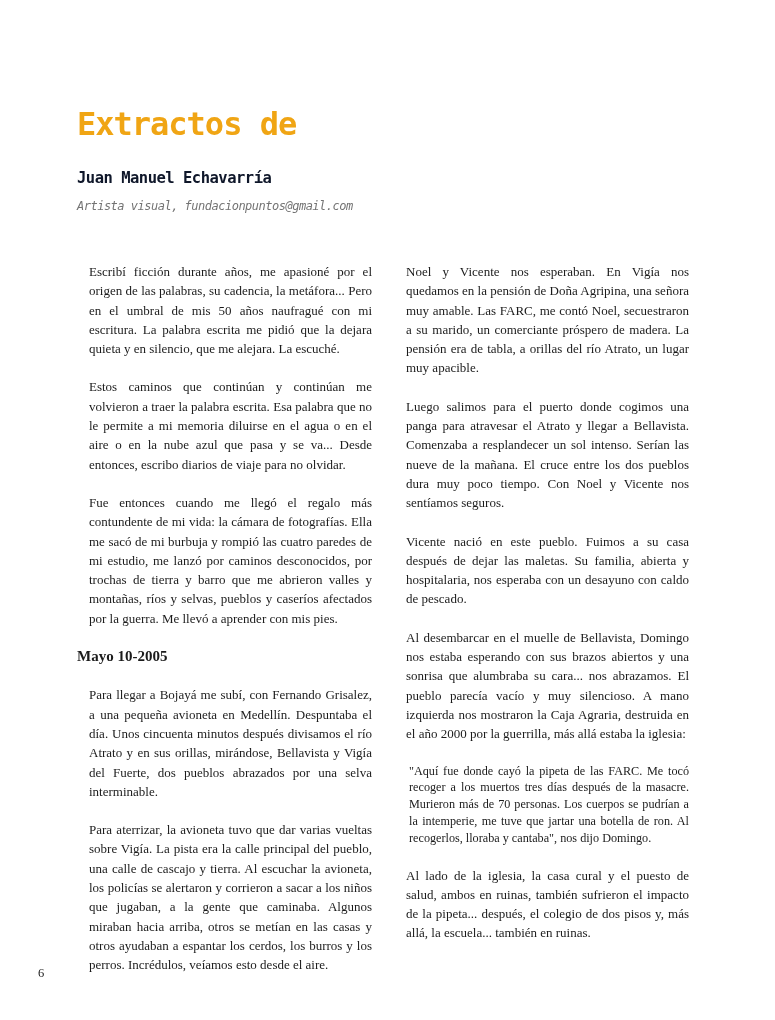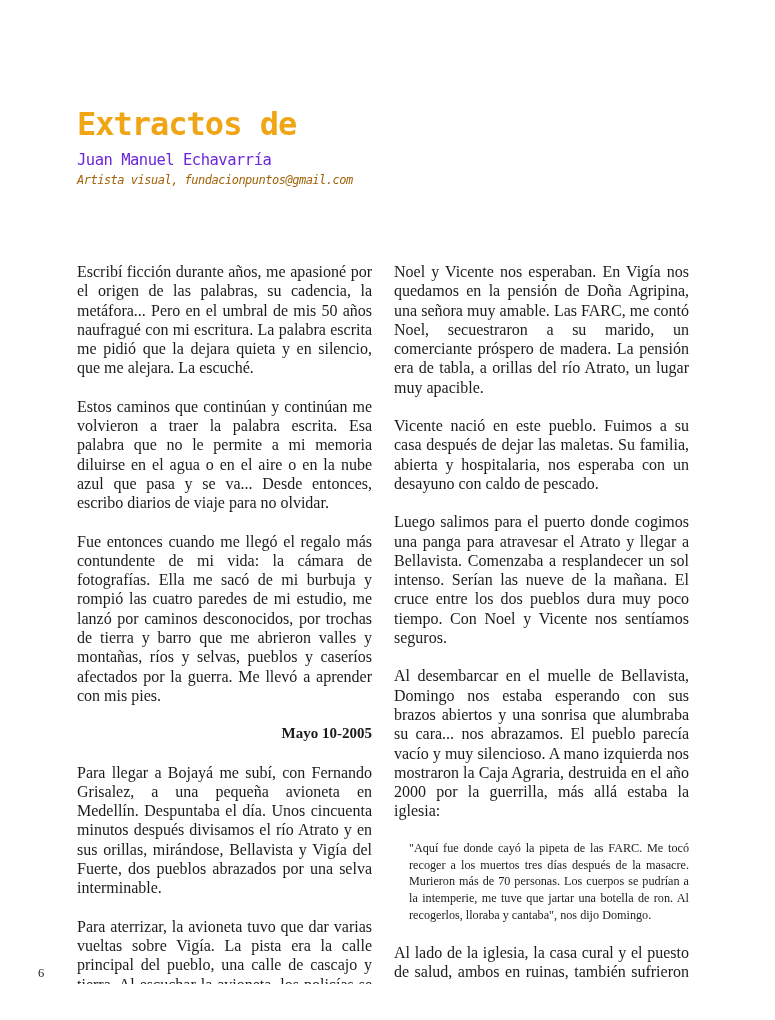--- a/index.html
+++ b/index.html
@@ -21,62 +21,62 @@
   }
   .title {
     font-family: "DejaVu Sans Mono", monospace;
     font-weight: bold;
     font-size: 32px;
     line-height: 40px;
     color: #F0A514;
     letter-spacing: -1px;
   }
   .author {
-    margin-top: 6px;
+    margin-top: 24px;
     font-family: "DejaVu Sans Mono", monospace;
     font-size: 15.5px;
     line-height: 20px;
-    color: #6d28d9;
+    color: #0f172a;
     letter-spacing: -0.5px;
+    font-weight: bold;
   }
   .author-meta {
-    margin-top: 2px;
+    margin-top: 10px;
     font-family: "DejaVu Sans Mono", monospace;
     font-style: italic;
     font-size: 12px;
     line-height: 16px;
-    color: #a16207;
+    color: #737373;
     letter-spacing: -0.5px;
   }
   
   .columns {
     position: absolute;
     left: 77px;
     top: 262px;
     width: 612px;
     display: flex;
     gap: 22px;
   }
   .col {
     width: 295px;
     flex: 0 0 295px;
   }
   .body-p {
-    margin: 0 0 19px 0;
-    font-size: 16px;
+    margin: 0 0 19px 12px;
+    font-size: 13px;
     line-height: 19.3px;
     text-align: justify;
     text-justify: inter-word;
   }
   .section-heading {
     margin: 0 0 19px 0;
     font-size: 15px;
     line-height: 19.3px;
     font-weight: bold;
-    text-align: right;
   }
   .quote {
     margin: 0 0 19px 15px;
     font-size: 12.2px;
     line-height: 16.8px;
     text-align: justify;
     text-justify: inter-word;
   }
   
   .page-number {
@@ -106,22 +106,22 @@
       <p class="body-p">Escribí ficción durante años, me apasioné por el origen de las palabras, su cadencia, la metáfora... Pero en el umbral de mis 50 años naufragué con mi escritura. La palabra escrita me pidió que la dejara quieta y en silencio, que me alejara. La escuché.</p>
       <p class="body-p">Estos caminos que continúan y continúan me volvieron a traer la palabra escrita. Esa palabra que no le permite a mi memoria diluirse en el agua o en el aire o en la nube azul que pasa y se va... Desde entonces, escribo diarios de viaje para no olvidar.</p>
       <p class="body-p">Fue entonces cuando me llegó el regalo más contundente de mi vida: la cámara de fotografías. Ella me sacó de mi burbuja y rompió las cuatro paredes de mi estudio, me lanzó por caminos desconocidos, por trochas de tierra y barro que me abrieron valles y montañas, ríos y selvas, pueblos y caseríos afectados por la guerra. Me llevó a aprender con mis pies.</p>
       <h2 class="section-heading">Mayo 10-2005</h2>
       <p class="body-p">Para llegar a Bojayá me subí, con Fernando Grisalez, a una pequeña avioneta en Medellín. Despuntaba el día. Unos cincuenta minutos después divisamos el río Atrato y en sus orillas, mirándose, Bellavista y Vigía del Fuerte, dos pueblos abrazados por una selva interminable.</p>
       <p class="body-p">Para aterrizar, la avioneta tuvo que dar varias vueltas sobre Vigía. La pista era la calle principal del pueblo, una calle de cascajo y tierra. Al escuchar la avioneta, los policías se alertaron y corrieron a sacar a los niños que jugaban, a la gente que caminaba. Algunos miraban hacia arriba, otros se metían en las casas y otros ayudaban a espantar los cerdos, los burros y los perros. Incrédulos, veíamos esto desde el aire.</p>
     </div>
 
     <div class="col">
       <p class="body-p">Noel y Vicente nos esperaban. En Vigía nos quedamos en la pensión de Doña Agripina, una señora muy amable. Las FARC, me contó Noel, secuestraron a su marido, un comerciante próspero de madera. La pensión era de tabla, a orillas del río Atrato, un lugar muy apacible.</p>
+      <p class="body-p">Luego salimos para el puerto donde cogimos una panga para atravesar el Atrato y llegar a Bellavista. Comenzaba a resplandecer un sol intenso. Serían las nueve de la mañana. El cruce entre los dos pueblos dura muy poco tiempo. Con Noel y Vicente nos sentíamos seguros.</p>
       <p class="body-p">Vicente nació en este pueblo. Fuimos a su casa después de dejar las maletas. Su familia, abierta y hospitalaria, nos esperaba con un desayuno con caldo de pescado.</p>
-      <p class="body-p">Luego salimos para el puerto donde cogimos una panga para atravesar el Atrato y llegar a Bellavista. Comenzaba a resplandecer un sol intenso. Serían las nueve de la mañana. El cruce entre los dos pueblos dura muy poco tiempo. Con Noel y Vicente nos sentíamos seguros.</p>
       <p class="body-p">Al desembarcar en el muelle de Bellavista, Domingo nos estaba esperando con sus brazos abiertos y una sonrisa que alumbraba su cara... nos abrazamos. El pueblo parecía vacío y muy silencioso. A mano izquierda nos mostraron la Caja Agraria, destruida en el año 2000 por la guerrilla, más allá estaba la iglesia:</p>
       <blockquote class="quote">"Aquí fue donde cayó la pipeta de las FARC. Me tocó recoger a los muertos tres días después de la masacre. Murieron más de 70 personas. Los cuerpos se pudrían a la intemperie, me tuve que jartar una botella de ron. Al recogerlos, lloraba y cantaba", nos dijo Domingo.</blockquote>
       <p class="body-p">Al lado de la iglesia, la casa cural y el puesto de salud, ambos en ruinas, también sufrieron el impacto de la pipeta... después, el colegio de dos pisos y, más allá, la escuela... también en ruinas.</p>
     </div>
 
   </div>
 
   <div class="page-number">6</div>
 
 </div>

